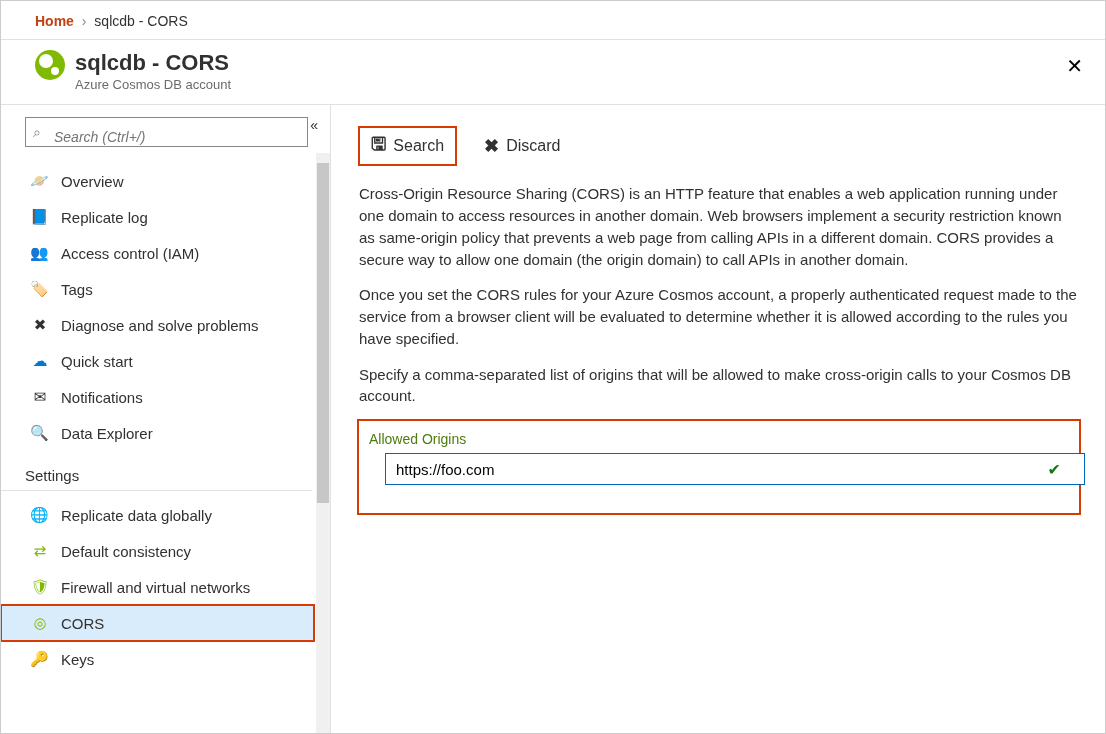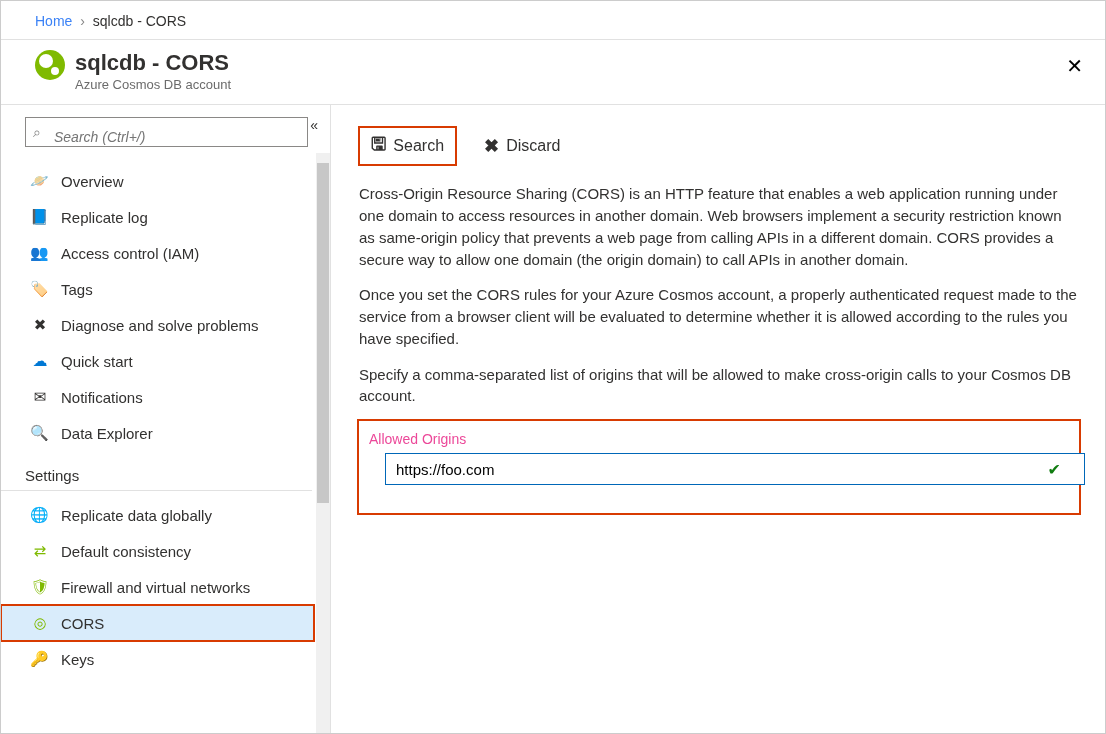--- a/index.html
+++ b/index.html
@@ -6,21 +6,21 @@
   body {
     font-family: "Segoe UI", Arial, sans-serif;
     font-size: 14px;
     color: #323130;
     background: #fff;
     width: 1106px;
     height: 734px;
     overflow: hidden;
     border: 1px solid #ccc;
   }
-  a { color: #3b82f6; text-decoration: none; }
+  a { color: #c2410c; text-decoration: none; font-weight: bold; }
   .breadcrumb {
     padding: 12px 18px 10px 34px;
     font-size: 14px;
     border-bottom: 1px solid #e1e1e1;
   }
   .breadcrumb .sep { color: #888; margin: 0 4px; }
   .header {
     display: flex;
     align-items: flex-start;
     padding: 10px 18px 12px 34px;
@@ -159,21 +159,21 @@
     cursor: pointer;
   }
   .tbtn .tico { font-size: 18px; font-weight: 700; }
   .tbtn.highlight-red { outline: 2px solid #d83b01; padding: 4px 12px;}
   .desc p { font-size: 15px; line-height: 1.45; margin-bottom: 14px; color: #323130;}
   .field-box {
     outline: 2px solid #d83b01;
     padding: 10px 10px 28px 10px;
     margin-top: 4px;
   }
-  .field-label { font-size: 14px; color: #ec4899; margin-bottom: 6px; }
+  .field-label { font-size: 14px; color: #4d7c0f; margin-bottom: 6px; }
   .field-row {
     position: relative;
     width: 100%;
   }
   .origins-input {
     width: 100%;
     border: 1px solid #0067b8;
     padding: 6px 30px 6px 10px;
     font-size: 15px;
     height: 32px;

